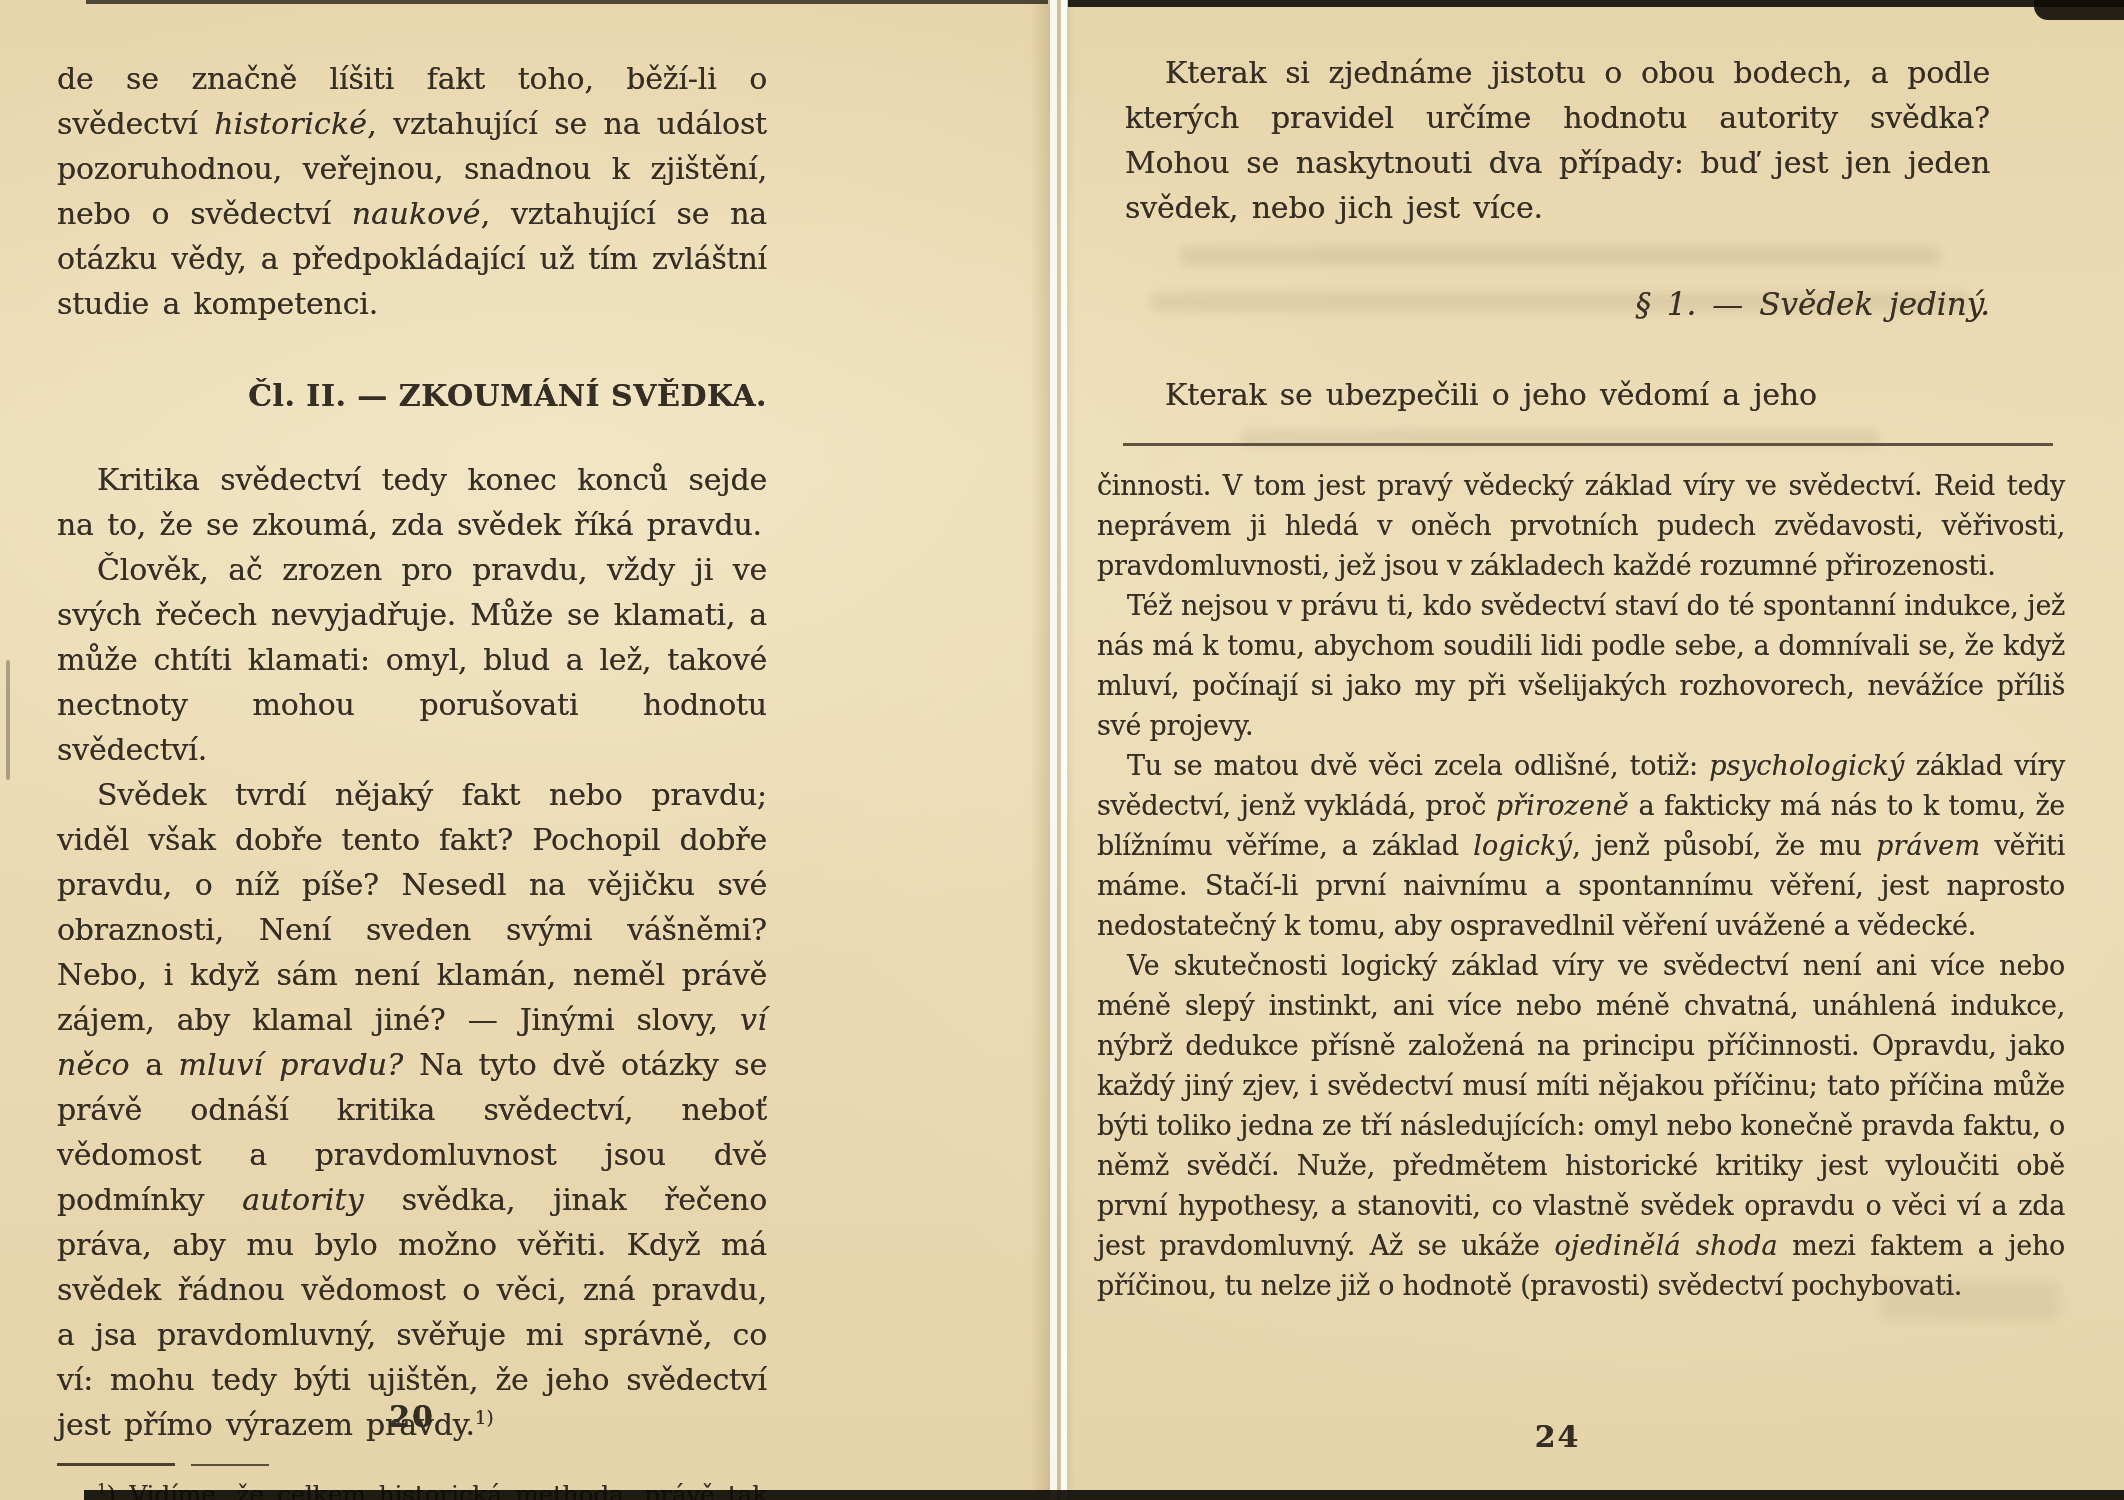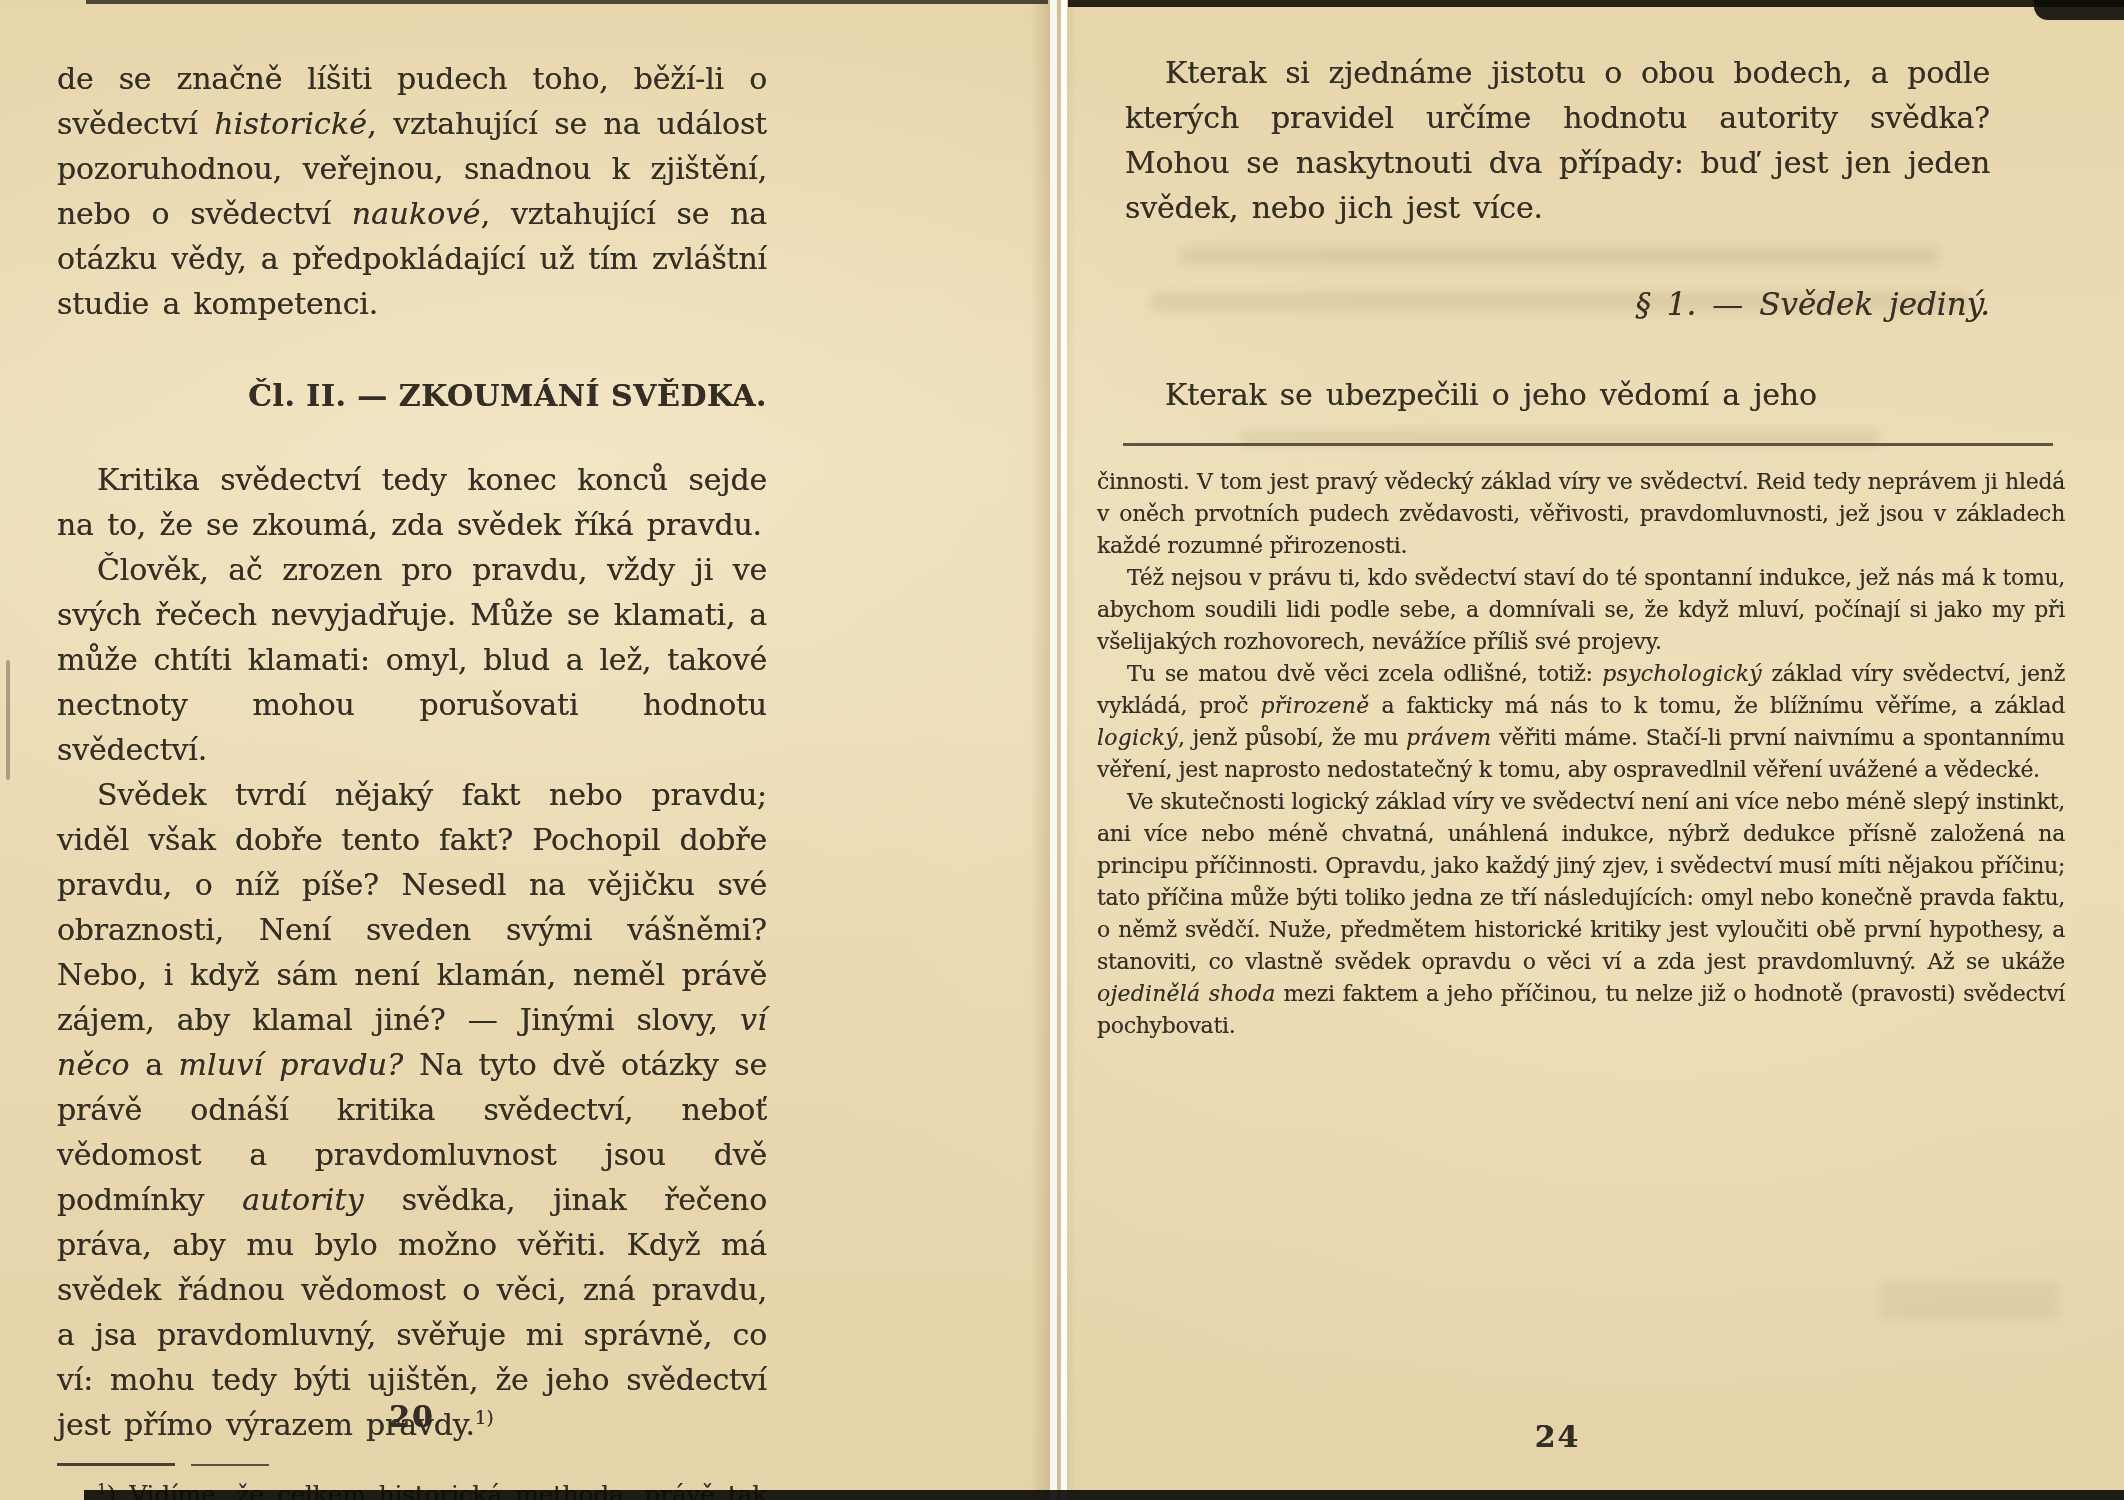--- a/index.html
+++ b/index.html
@@ -29,21 +29,21 @@
 
   .heading {
     text-align:right; font-weight:bold; font-size:30px; letter-spacing:.5px;
     margin:52px 0 44px; text-shadow:0 0 .6px rgba(53,46,36,.85);
   }
   .heading-italic {
     text-align:right; font-style:italic; font-size:31px; word-spacing:6px;
     margin:56px 0 50px; text-shadow:0 0 .5px rgba(53,46,36,.6);
   }
 
-  .fine { font-size:22px; line-height:32px; letter-spacing:-0.3px;
+  .fine { font-size:27px; line-height:40px; letter-spacing:-0.3px;
           text-shadow:0 0 .5px rgba(53,46,36,.6); }
   .page.left  .fine { font-size:25px; line-height:38px; margin-top:4px; word-spacing:0; }
   .page.right .fine { margin-left:-28px; margin-right:-75px; }
   .page.right .fine.indent { text-indent:30px; }
 
   .rule { border-top:3px solid #453c2e; margin:26px 0 20px -2px; width:930px; opacity:.85; }
   .fnrule { margin:16px 0 10px; display:flex; gap:16px; }
   .fnrule span { display:block; height:3px; background:#4a4133; }
   .fnrule span:first-child { width:118px; }
   .fnrule span:last-child  { width:78px; height:2px; margin-top:1px; background:#5a5040; }
@@ -84,21 +84,21 @@
 <body>
 
 <div class="scan">
 
   <div class="gutter-shadow"></div>
   <div class="gutter-line a"></div>
   <div class="gutter-line b"></div>
 
   <section class="page left">
     <div class="flow">
-        <div class="para"><span>de se značně líšiti pudech toho, běží-li o svědectví </span><em>historické</em><span>, vztahující se na událost pozoruhodnou, veřejnou, snadnou k zjištění, nebo o svědectví </span><em>naukové</em><span>, vztahující se na otázku vědy, a předpokládající už tím zvláštní studie a kompetenci.</span></div>
+        <div class="para"><span>de se značně líšiti fakt toho, běží-li o svědectví </span><em>historické</em><span>, vztahující se na událost pozoruhodnou, veřejnou, snadnou k zjištění, nebo o svědectví </span><em>naukové</em><span>, vztahující se na otázku vědy, a předpokládající už tím zvláštní studie a kompetenci.</span></div>
         <div class="heading"><span>Čl. II. — ZKOUMÁNÍ SVĚDKA.</span></div>
         <div class="para indent"><span>Kritika svědectví tedy konec konců sejde na to, že se zkoumá, zda svědek říká pravdu.</span></div>
         <div class="para indent"><span>Člověk, ač zrozen pro pravdu, vždy ji ve svých řečech nevyjadřuje. Může se klamati, a může chtíti klamati: omyl, blud a lež, takové nectnoty mohou porušovati hodnotu svědectví.</span></div>
         <div class="para indent"><span>Svědek tvrdí nějaký fakt nebo pravdu; viděl však dobře tento fakt? Pochopil dobře pravdu, o níž píše? Nesedl na vějičku své obraznosti, Není sveden svými vášněmi? Nebo, i když sám není klamán, neměl právě zájem, aby klamal jiné? — Jinými slovy, </span><em>ví něco</em><span> a </span><em>mluví pravdu?</em><span> Na tyto dvě otázky se právě odnáší kritika svědectví, neboť vědomost a pravdomluvnost jsou dvě podmínky </span><em>autority</em><span> svědka, jinak řečeno práva, aby mu bylo možno věřiti. Když má svědek řádnou vědomost o věci, zná pravdu, a jsa pravdomluvný, svěřuje mi správně, co ví: mohu tedy býti ujištěn, že jeho svědectví jest přímo výrazem pravdy.</span><sup>1)</sup></div>
         <div class="fnrule">
           <span></span>
           <span></span>
         </div>
         <div class="fine indent"><sup>1</sup><span>) Vidíme, že celkem historická methoda, právě tak jako methoda věd experimentálních, spočívá zcela na principu pří-</span></div>
       </div>

